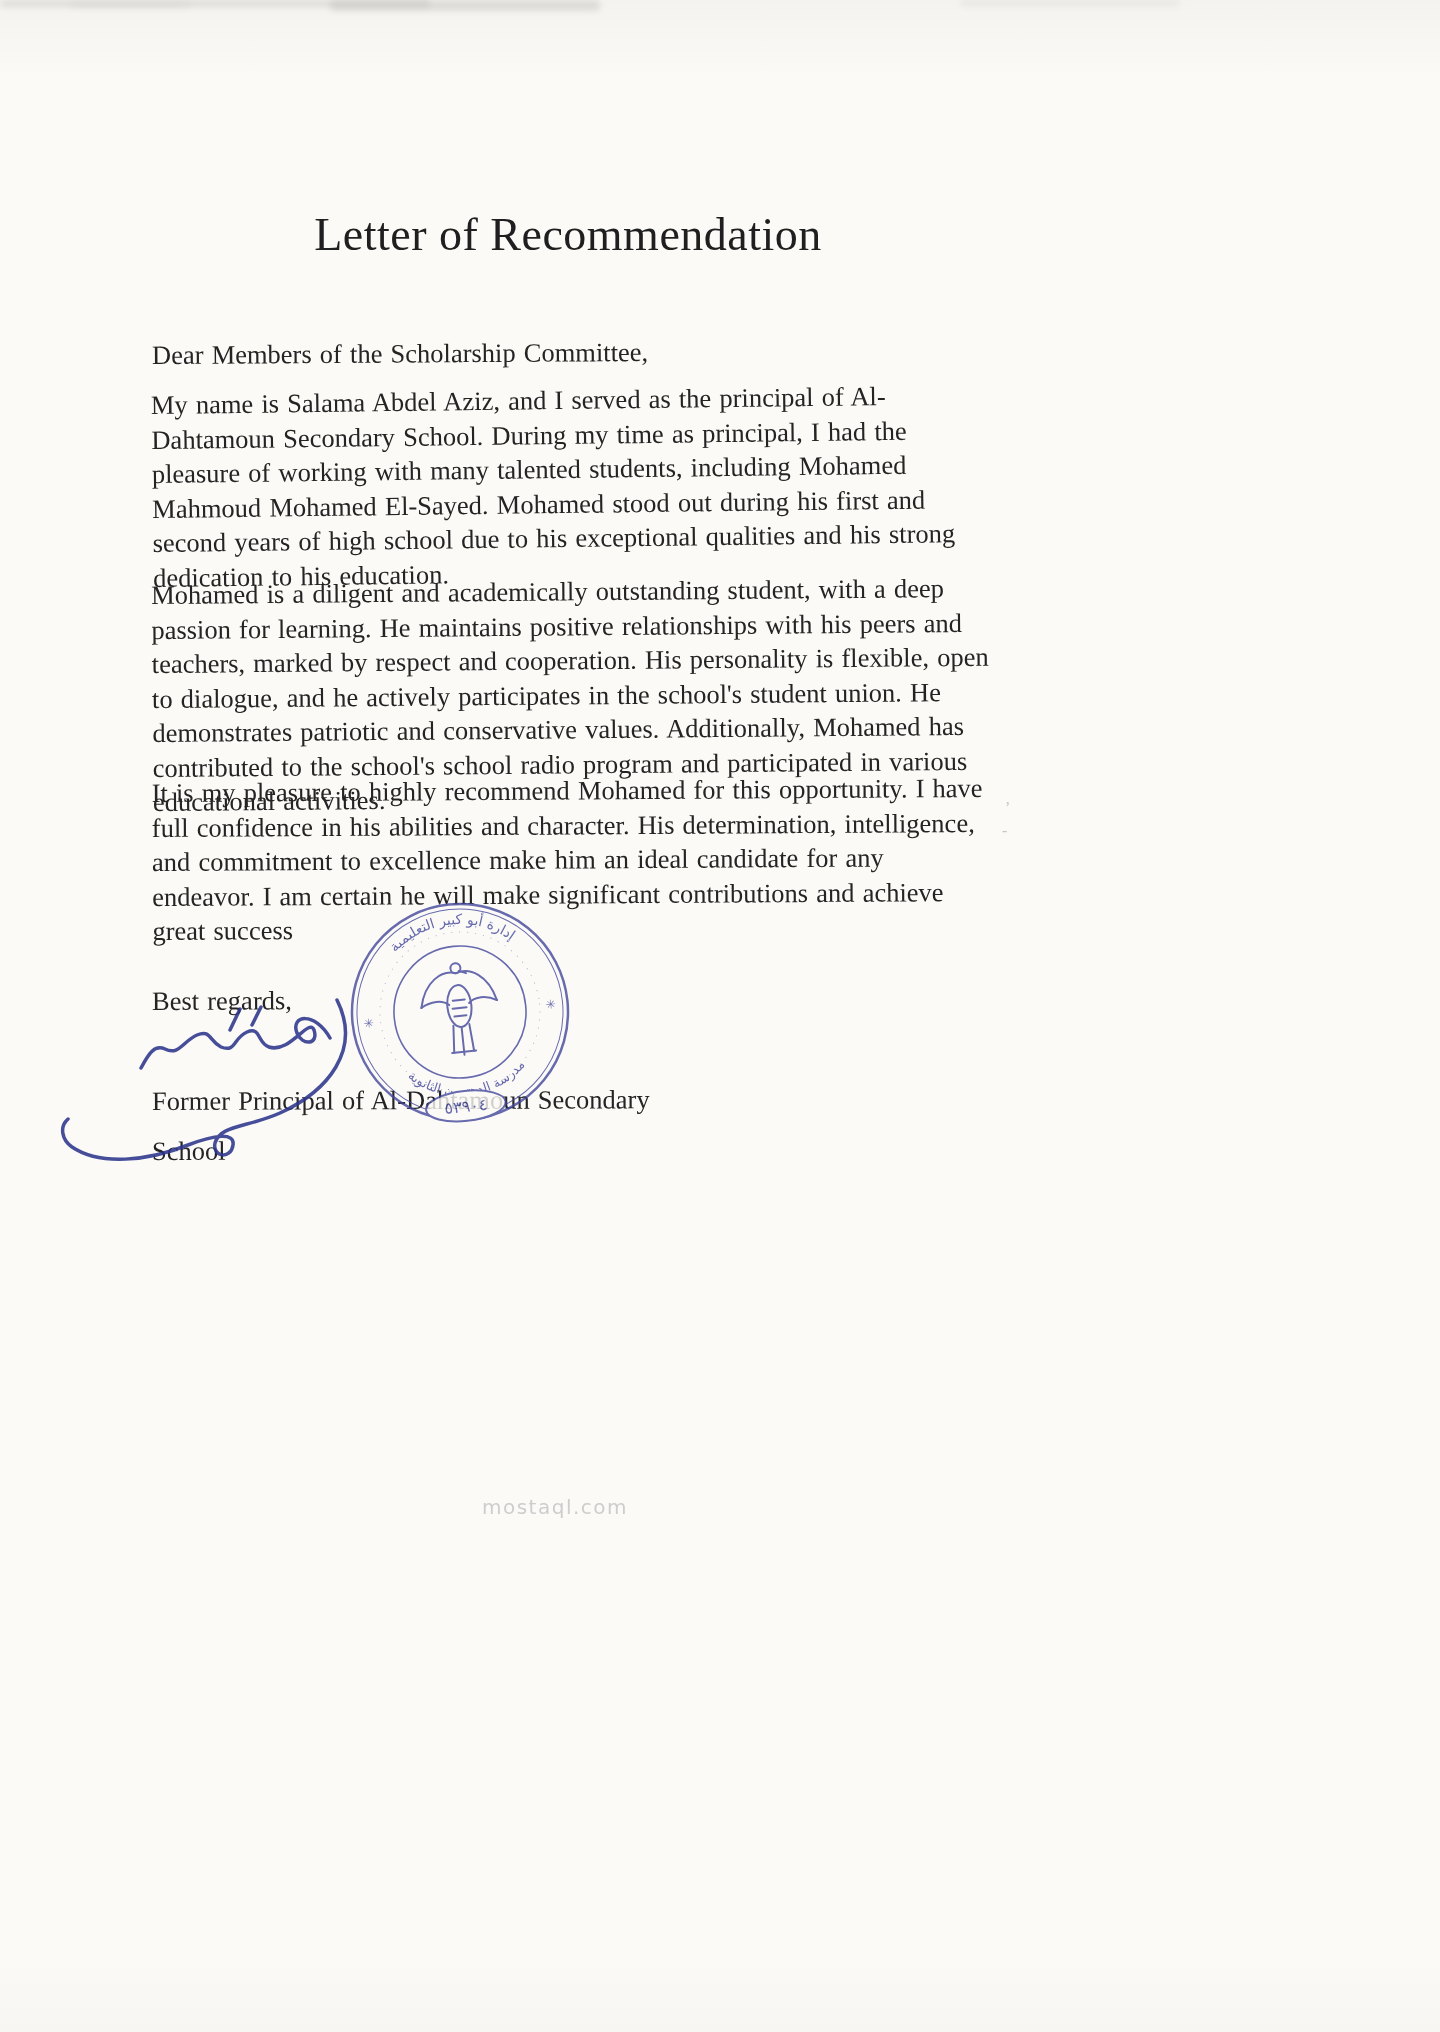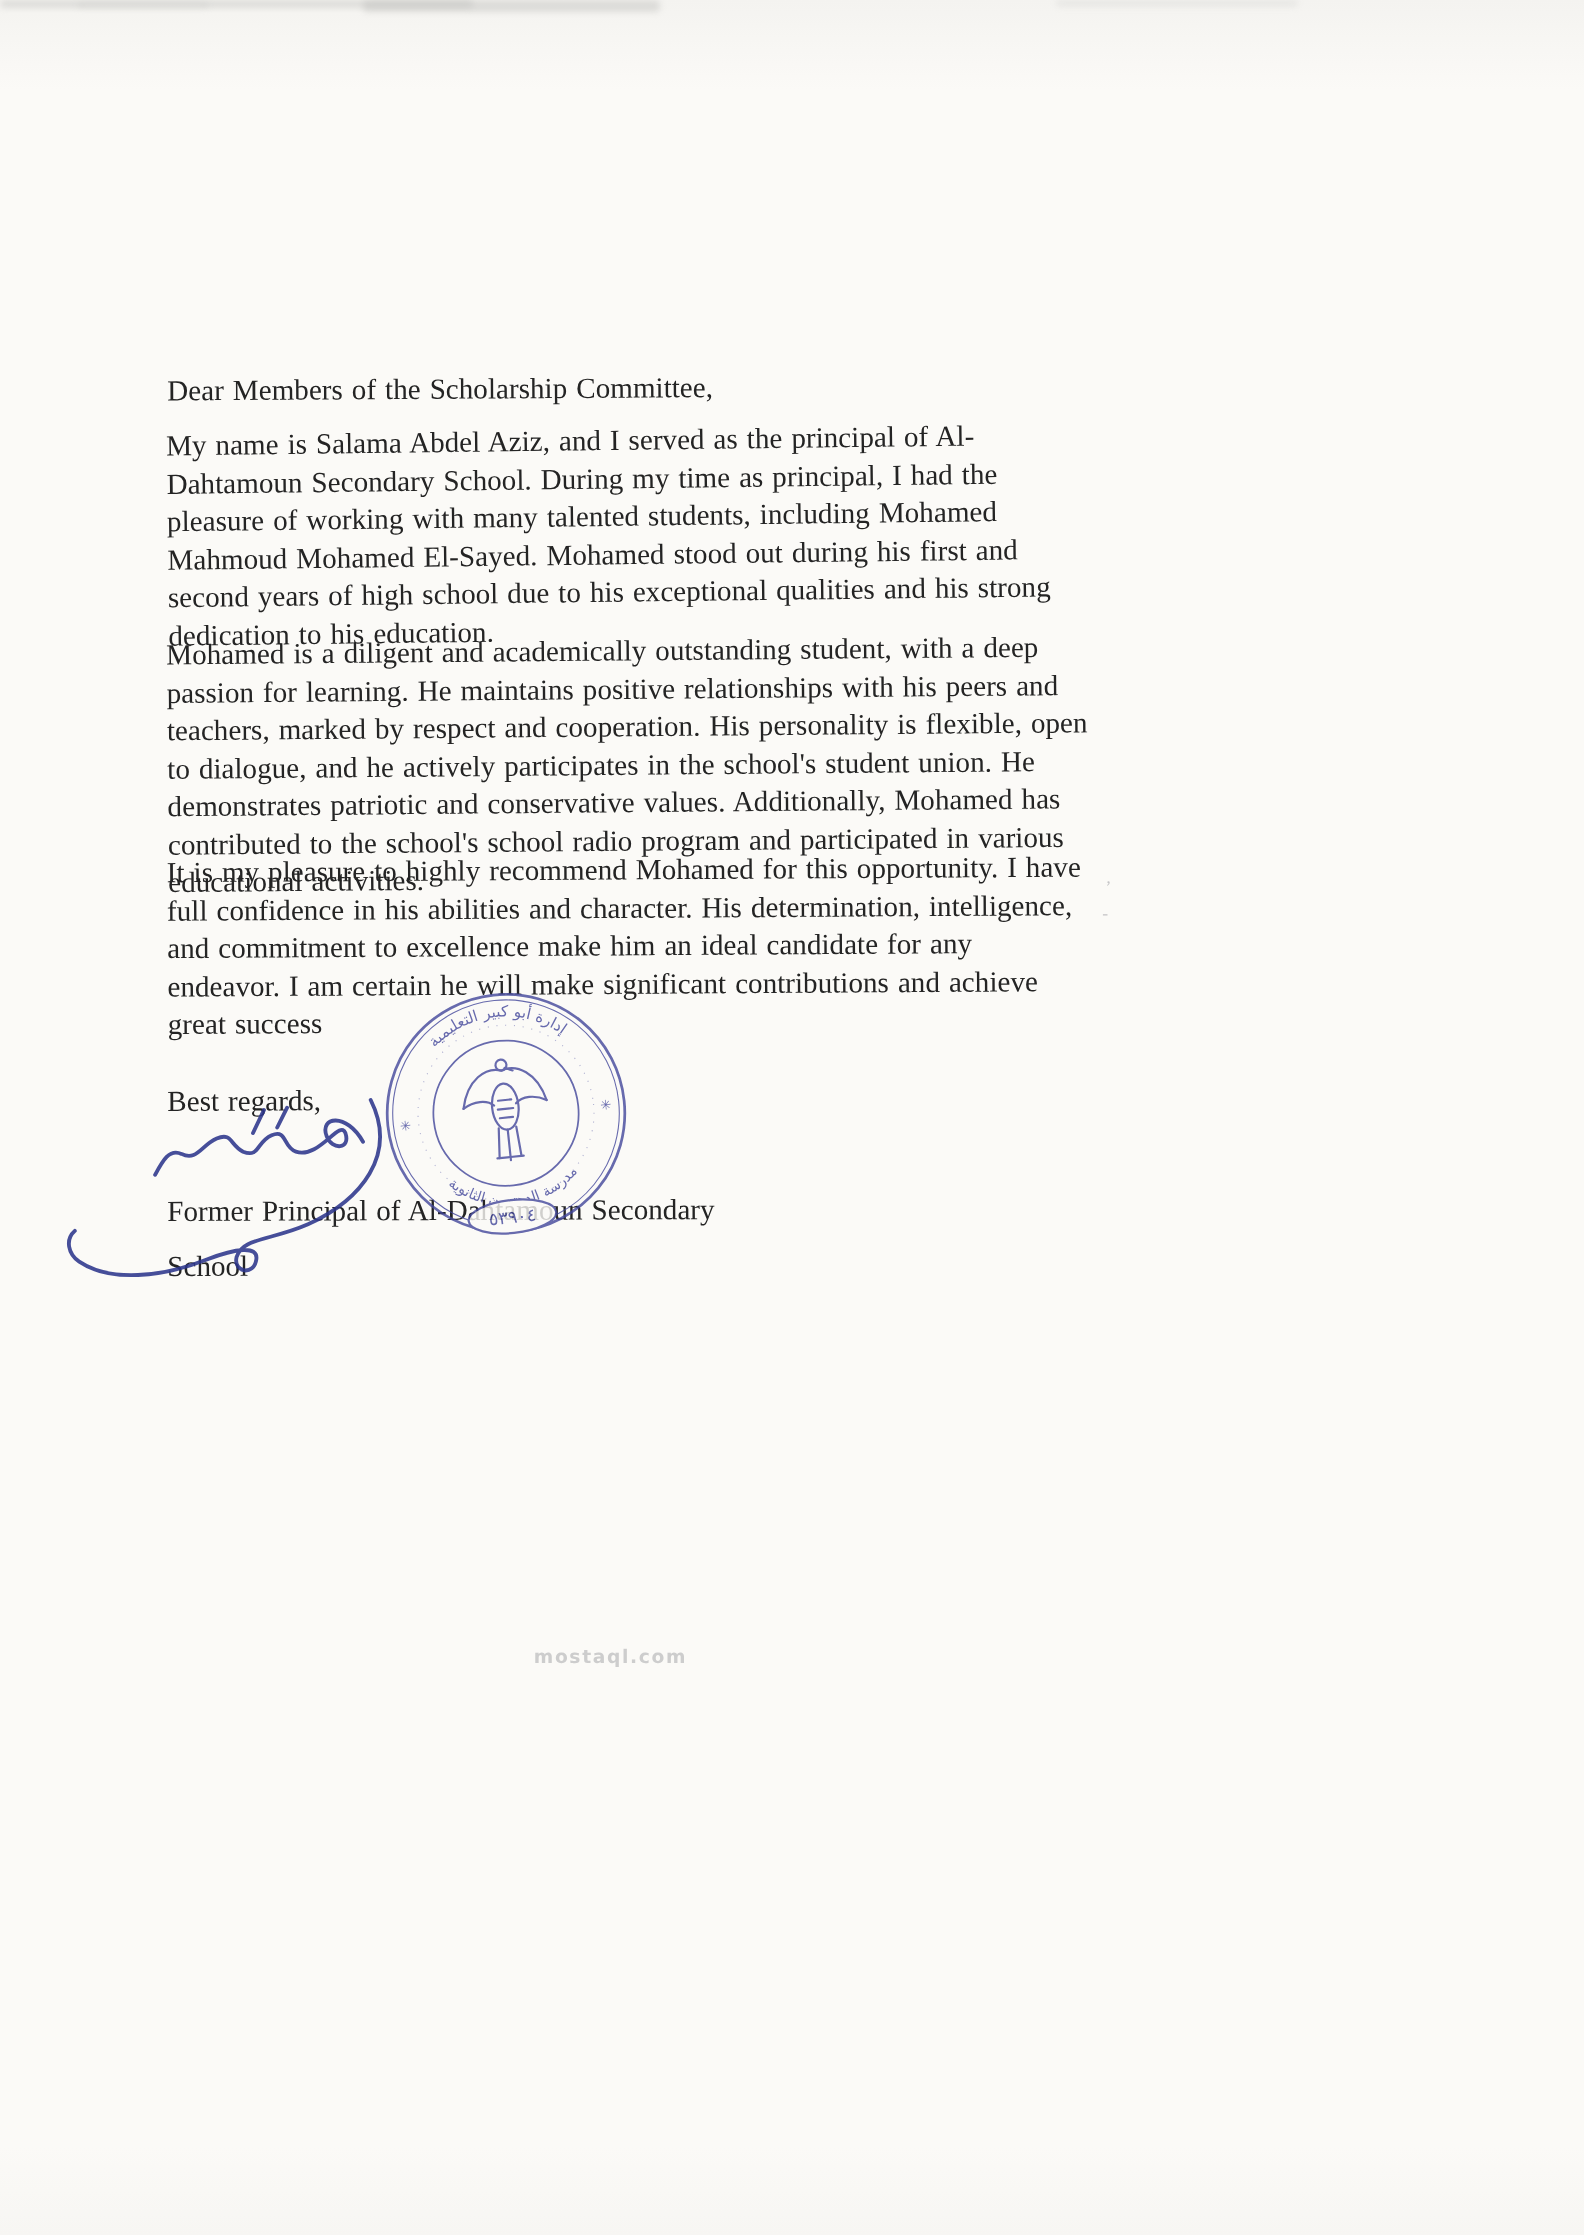--- a/index.html
+++ b/index.html
@@ -46,34 +46,35 @@
 
   .signature-wrap{
     position:absolute;left:30px;top:975px;width:580px;height:230px;z-index:4;
   }
 
   .watermark{
     position:absolute;left:405px;top:1492px;width:300px;text-align:center;z-index:1;
     font-family:"DejaVu Sans",sans-serif;
   }
   .watermark .ar{font-size:40px;font-weight:bold;color:#c6c6c6;line-height:44px;}
-  .watermark .dom{font-size:17px;letter-spacing:1.5px;color:#cdcdcd;line-height:30px;font-weight:bold;}
+  .watermark .dom{font-size:20px;letter-spacing:1.5px;color:#cdcdcd;line-height:30px;}
 </style>
 </head>
 <body>
 
 <div class="page">
 
   <div class="smudge a"></div>
   <div class="smudge b"></div>
   <div class="smudge c"></div>
   <div class="smudge d"></div>
   <div class="speck" style="left:1005px;top:790px;">‚</div>
   <div class="speck" style="left:1002px;top:822px;">-</div>
 
+  <div class="title">Letter of Recommendation</div>
 
   <div class="block salutation">Dear Members of the Scholarship Committee,</div>
   <div class="block p1">My name is Salama Abdel Aziz, and I served as the principal of Al-Dahtamoun Secondary School. During my time as principal, I had the pleasure of working with many talented students, including Mohamed Mahmoud Mohamed El-Sayed. Mohamed stood out during his first and second years of high school due to his exceptional qualities and his strong dedication to his education.</div>
   <div class="block p2">Mohamed is a diligent and academically outstanding student, with a deep passion for learning. He maintains positive relationships with his peers and teachers, marked by respect and cooperation. His personality is flexible, open to dialogue, and he actively participates in the school's student union. He demonstrates patriotic and conservative values. Additionally, Mohamed has contributed to the school's school radio program and participated in various educational activities.</div>
   <div class="block p3">It is my pleasure to highly recommend Mohamed for this opportunity. I have full confidence in his abilities and character. His determination, intelligence, and commitment to excellence make him an ideal candidate for any endeavor. I am certain he will make significant contributions and achieve great success</div>
 
   <div class="block closing">Best regards,</div>
   <div class="block signoff1">Former Principal of Al-Dahtamoun Secondary</div>
   <div class="block signoff2">School</div>
 

